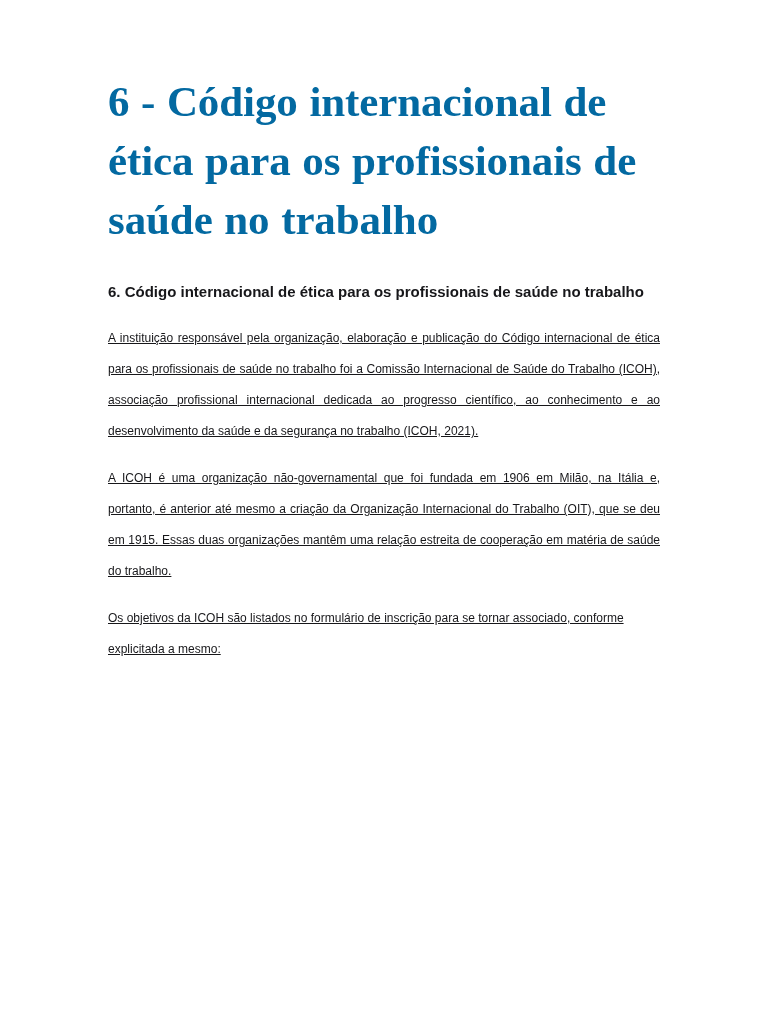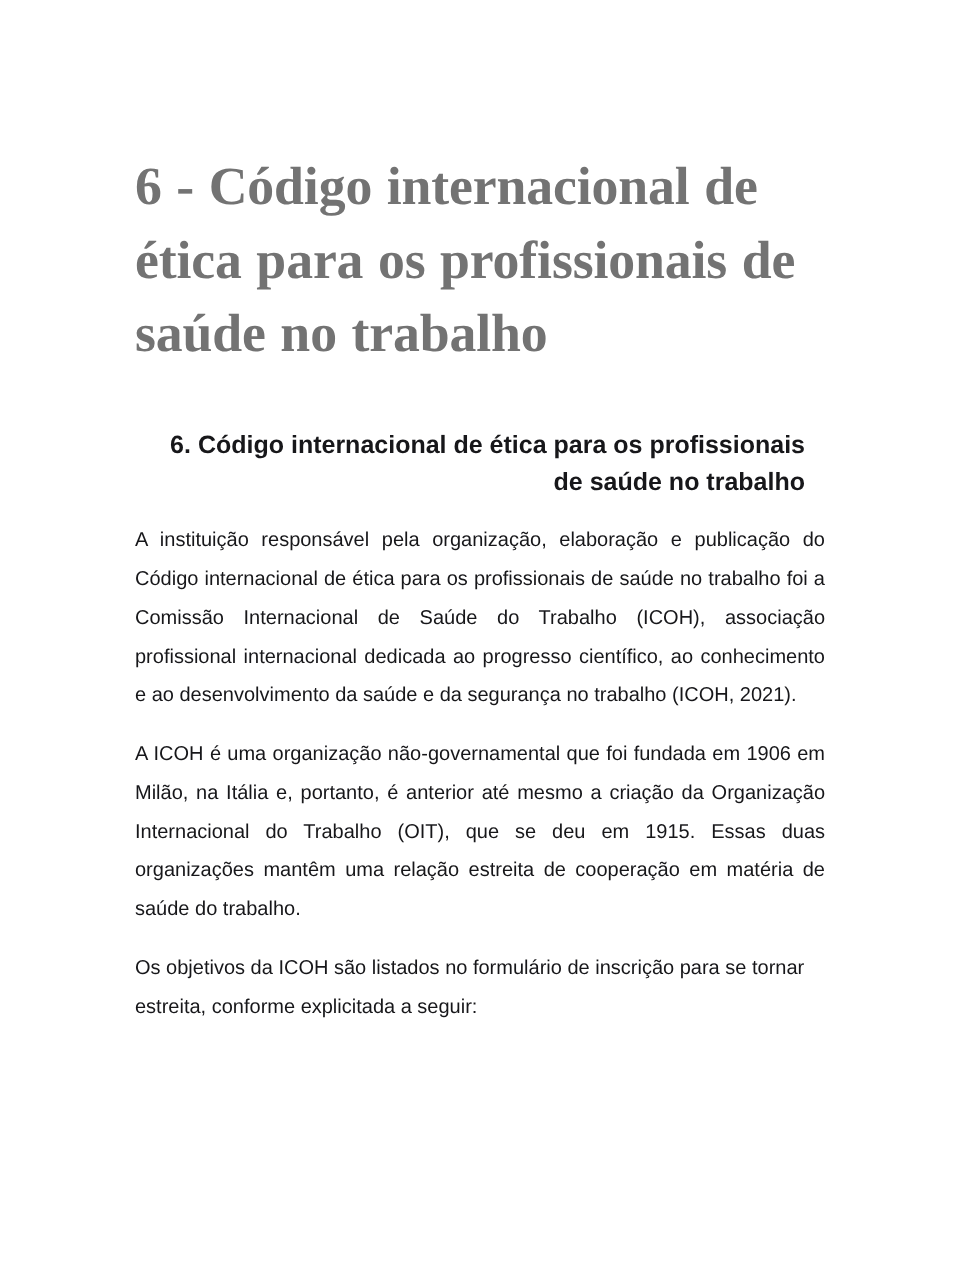--- a/index.html
+++ b/index.html
@@ -23,50 +23,51 @@
     top: 0;
     width: 552px;
   }
 
   
   .doc-title {
     font-family: "Liberation Serif", "DejaVu Serif", serif;
     font-weight: 700;
     font-size: 43px;
     line-height: 59px;
-    color: #737373;
+    color: #0369a1;
     margin: 0;
-    padding-top: 120px;
+    padding-top: 72px;
     letter-spacing: -0.1px;
     text-align: left;
     word-spacing: 1px;
   }
 
   
   .doc-subtitle {
     font-family: "Liberation Sans", "DejaVu Sans", sans-serif;
     font-weight: 700;
-    font-size: 20px;
+    font-size: 15px;
     line-height: 30px;
     color: #17171a;
-    margin: 16px;
+    margin: 0;
     padding-top: 28px;
-    text-align: right;
+    text-align: left;
   }
 
   
   .para {
     font-family: "Liberation Sans", "DejaVu Sans", sans-serif;
     font-weight: 400;
-    font-size: 16px;
+    font-size: 12px;
     line-height: 31px;
     color: #17171a;
     margin: 0;
     text-align: justify;
     text-justify: inter-word;
+    text-decoration: underline;
   }
 
   .para + .para,
   .doc-subtitle + .para {
     margin-top: 16px;
   }
 
   .para-last {
     text-align: left;
   }
@@ -78,16 +79,16 @@
   <div class="content">
 
     <h1 class="doc-title">6 - Código internacional de ética para os profissionais de saúde no trabalho</h1>
 
     <h2 class="doc-subtitle">6. Código internacional de ética para os profissionais de saúde no trabalho</h2>
 
     <p class="para">A instituição responsável pela organização, elaboração e publicação do Código internacional de ética para os profissionais de saúde no trabalho foi a Comissão Internacional de Saúde do Trabalho (ICOH), associação profissional internacional dedicada ao progresso científico, ao conhecimento e ao desenvolvimento da saúde e da segurança no trabalho (ICOH, 2021).</p>
 
     <p class="para">A ICOH é uma organização não-governamental que foi fundada em 1906 em Milão, na Itália e, portanto, é anterior até mesmo a criação da Organização Internacional do Trabalho (OIT), que se deu em 1915. Essas duas organizações mantêm uma relação estreita de cooperação em matéria de saúde do trabalho.</p>
 
-    <p class="para para-last">Os objetivos da ICOH são listados no formulário de inscrição para se tornar estreita, conforme explicitada a seguir:</p>
+    <p class="para para-last">Os objetivos da ICOH são listados no formulário de inscrição para se tornar associado, conforme explicitada a mesmo:</p>
 
   </div>
 </div>
 
 </body></html>

